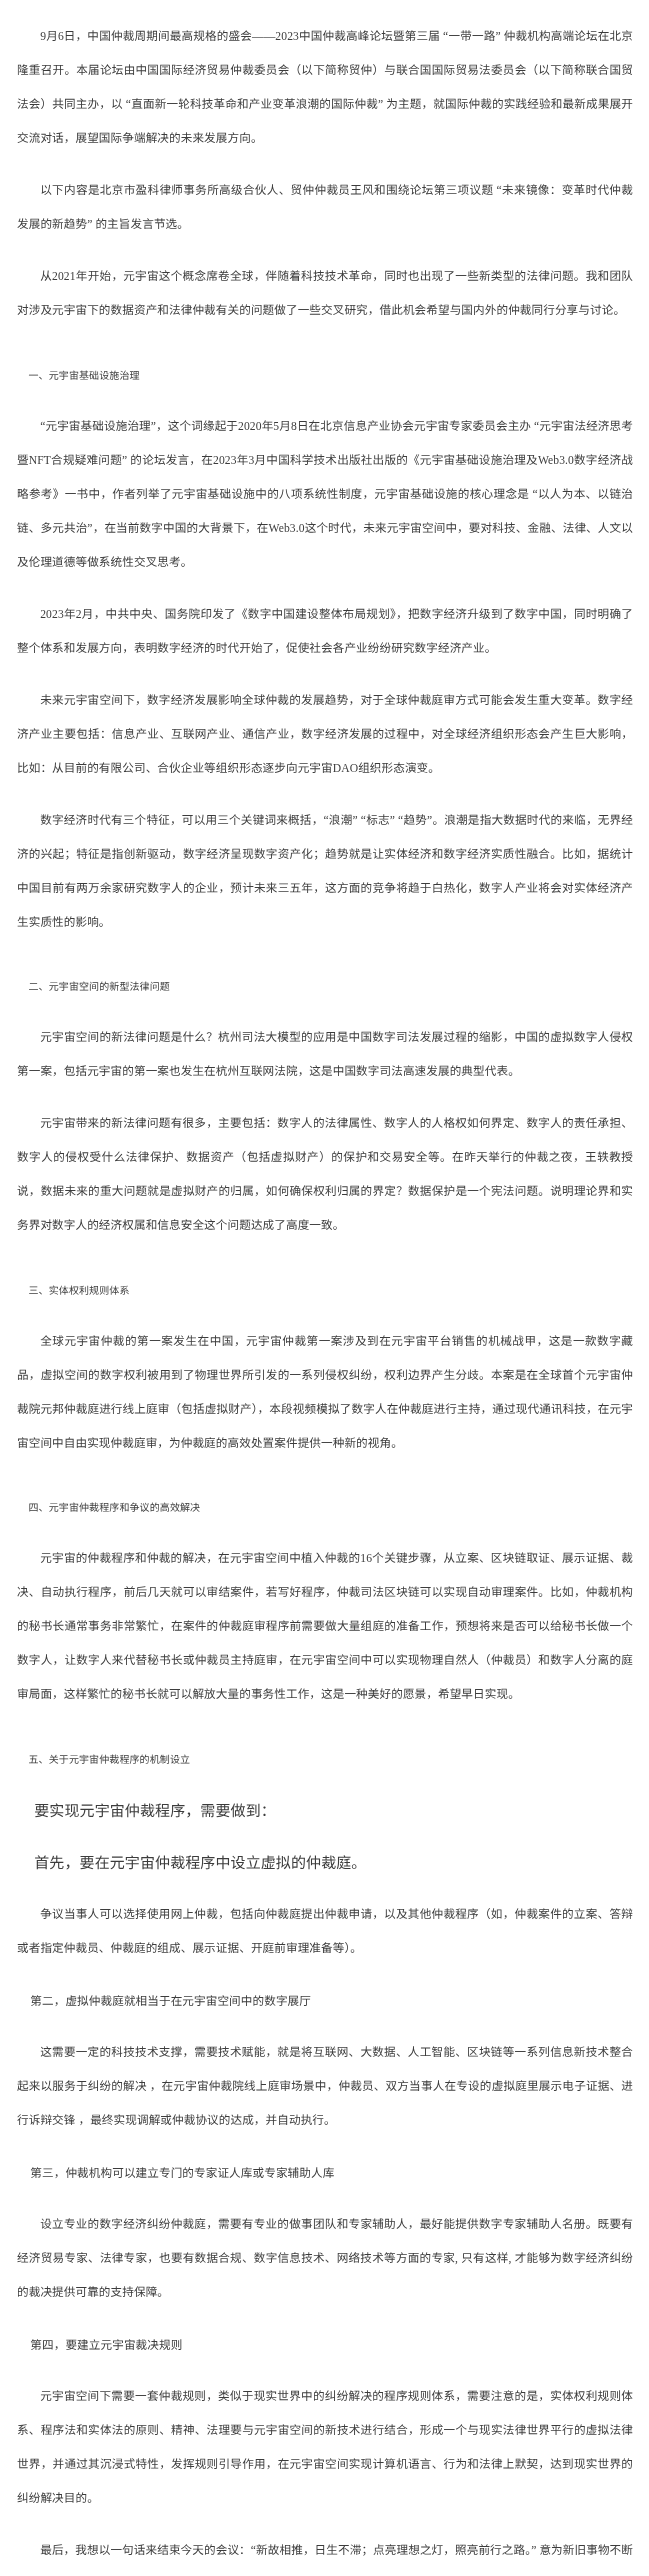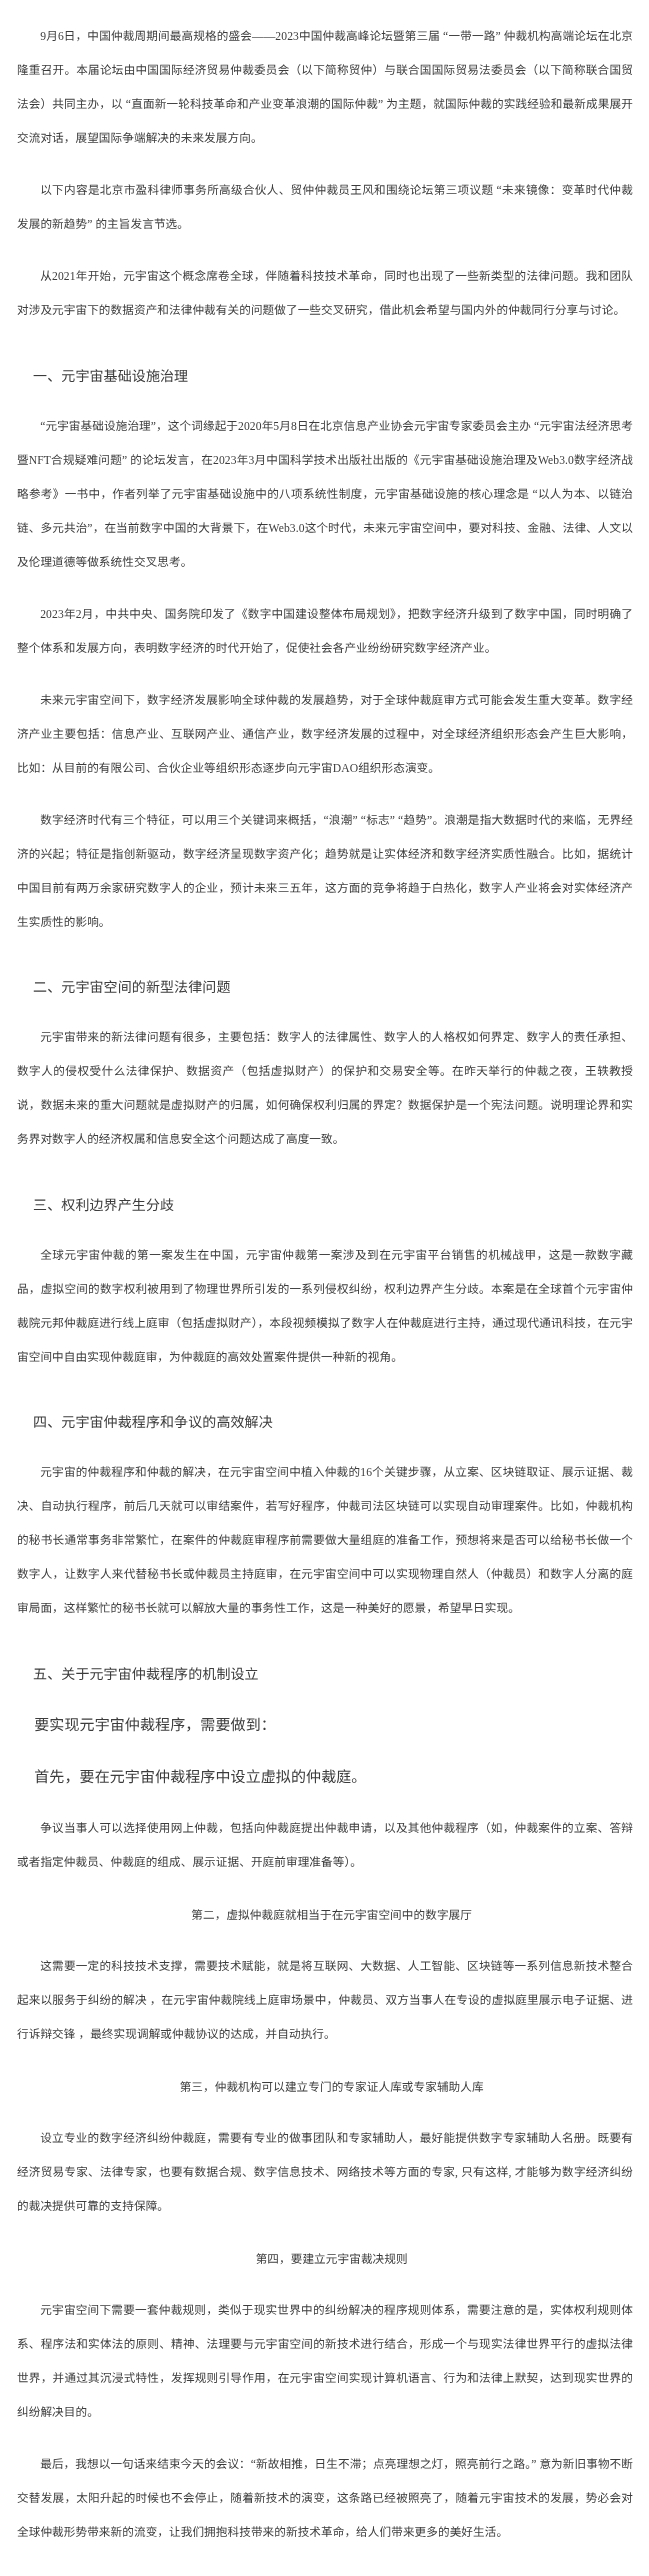--- a/index.html
+++ b/index.html
@@ -30,37 +30,36 @@
     color: #3c3c3c;
     margin: 0 0 18px 0;
     text-align: justify;
     text-justify: inter-ideograph;
     text-indent: 2em;
     letter-spacing: 0.1px;
     word-break: break-all;
     font-family: Liberation Serif, serif;
   }
   h2.section {
-    font-size: 14px;
+    font-size: 10px;
     line-height: 34px;
     color: #3c3c3c;
     font-weight: normal;
     margin: 0 0 17px 0;
     text-indent: 1.15em;
     letter-spacing: 0.1px;
   }
   h3.subsection {
     font-size: 11.6px;
     line-height: 34px;
     color: #3c3c3c;
     font-weight: normal;
     margin: 0 0 18px 0;
     text-indent: 1.15em;
     letter-spacing: 0.1px;
-    text-align: center;
   }
   p.lead {
     font-size: 15px;
     line-height: 34px;
     color: #3c3c3c;
     margin: 0 0 18px 0;
     text-indent: 1.15em;
     letter-spacing: 0.1px;
   }
   .spacer-lg { height: 12.5px; }
@@ -86,26 +85,27 @@
     <p class="para">2023年2月，中共中央、国务院印发了《数字中国建设整体布局规划》，把数字经济升级到了数字中国，同时明确了整个体系和发展方向，表明数字经济的时代开始了，促使社会各产业纷纷研究数字经济产业。</p>
 
     <p class="para">未来元宇宙空间下，数字经济发展影响全球仲裁的发展趋势，对于全球仲裁庭审方式可能会发生重大变革。数字经济产业主要包括：信息产业、互联网产业、通信产业，数字经济发展的过程中，对全球经济组织形态会产生巨大影响，比如：从目前的有限公司、合伙企业等组织形态逐步向元宇宙DAO组织形态演变。</p>
 
     <p class="para">数字经济时代有三个特征，可以用三个关键词来概括，“浪潮” “标志” “趋势”。浪潮是指大数据时代的来临，无界经济的兴起；特征是指创新驱动，数字经济呈现数字资产化；趋势就是让实体经济和数字经济实质性融合。比如，据统计中国目前有两万余家研究数字人的企业，预计未来三五年，这方面的竞争将趋于白热化，数字人产业将会对实体经济产生实质性的影响。</p>
 
     <div class="spacer-lg"></div>
 
     <h2 class="section">二、元宇宙空间的新型法律问题</h2>
 
+    <p class="para">元宇宙空间的新法律问题是什么？杭州司法大模型的应用是中国数字司法发展过程的缩影，中国的虚拟数字人侵权第一案，包括元宇宙的第一案也发生在杭州互联网法院，这是中国数字司法高速发展的典型代表。</p>
 
     <p class="para">元宇宙带来的新法律问题有很多，主要包括：数字人的法律属性、数字人的人格权如何界定、数字人的责任承担、数字人的侵权受什么法律保护、数据资产（包括虚拟财产）的保护和交易安全等。在昨天举行的仲裁之夜，王轶教授说，数据未来的重大问题就是虚拟财产的归属，如何确保权利归属的界定？数据保护是一个宪法问题。说明理论界和实务界对数字人的经济权属和信息安全这个问题达成了高度一致。</p>
 
     <div class="spacer-lg"></div>
 
-    <h2 class="section">三、权利边界产生分歧</h2>
+    <h2 class="section">三、实体权利规则体系</h2>
 
     <p class="para">全球元宇宙仲裁的第一案发生在中国，元宇宙仲裁第一案涉及到在元宇宙平台销售的机械战甲，这是一款数字藏品，虚拟空间的数字权利被用到了物理世界所引发的一系列侵权纠纷，权利边界产生分歧。本案是在全球首个元宇宙仲裁院元邦仲裁庭进行线上庭审（包括虚拟财产），本段视频模拟了数字人在仲裁庭进行主持，通过现代通讯科技，在元宇宙空间中自由实现仲裁庭审，为仲裁庭的高效处置案件提供一种新的视角。</p>
 
     <div class="spacer-lg"></div>
 
     <h2 class="section">四、元宇宙仲裁程序和争议的高效解决</h2>
 
     <p class="para">元宇宙的仲裁程序和仲裁的解决，在元宇宙空间中植入仲裁的16个关键步骤，从立案、区块链取证、展示证据、裁决、自动执行程序，前后几天就可以审结案件，若写好程序，仲裁司法区块链可以实现自动审理案件。比如，仲裁机构的秘书长通常事务非常繁忙，在案件的仲裁庭审程序前需要做大量组庭的准备工作，预想将来是否可以给秘书长做一个数字人，让数字人来代替秘书长或仲裁员主持庭审，在元宇宙空间中可以实现物理自然人（仲裁员）和数字人分离的庭审局面，这样繁忙的秘书长就可以解放大量的事务性工作，这是一种美好的愿景，希望早日实现。</p>
 
     <div class="spacer-lg"></div>

